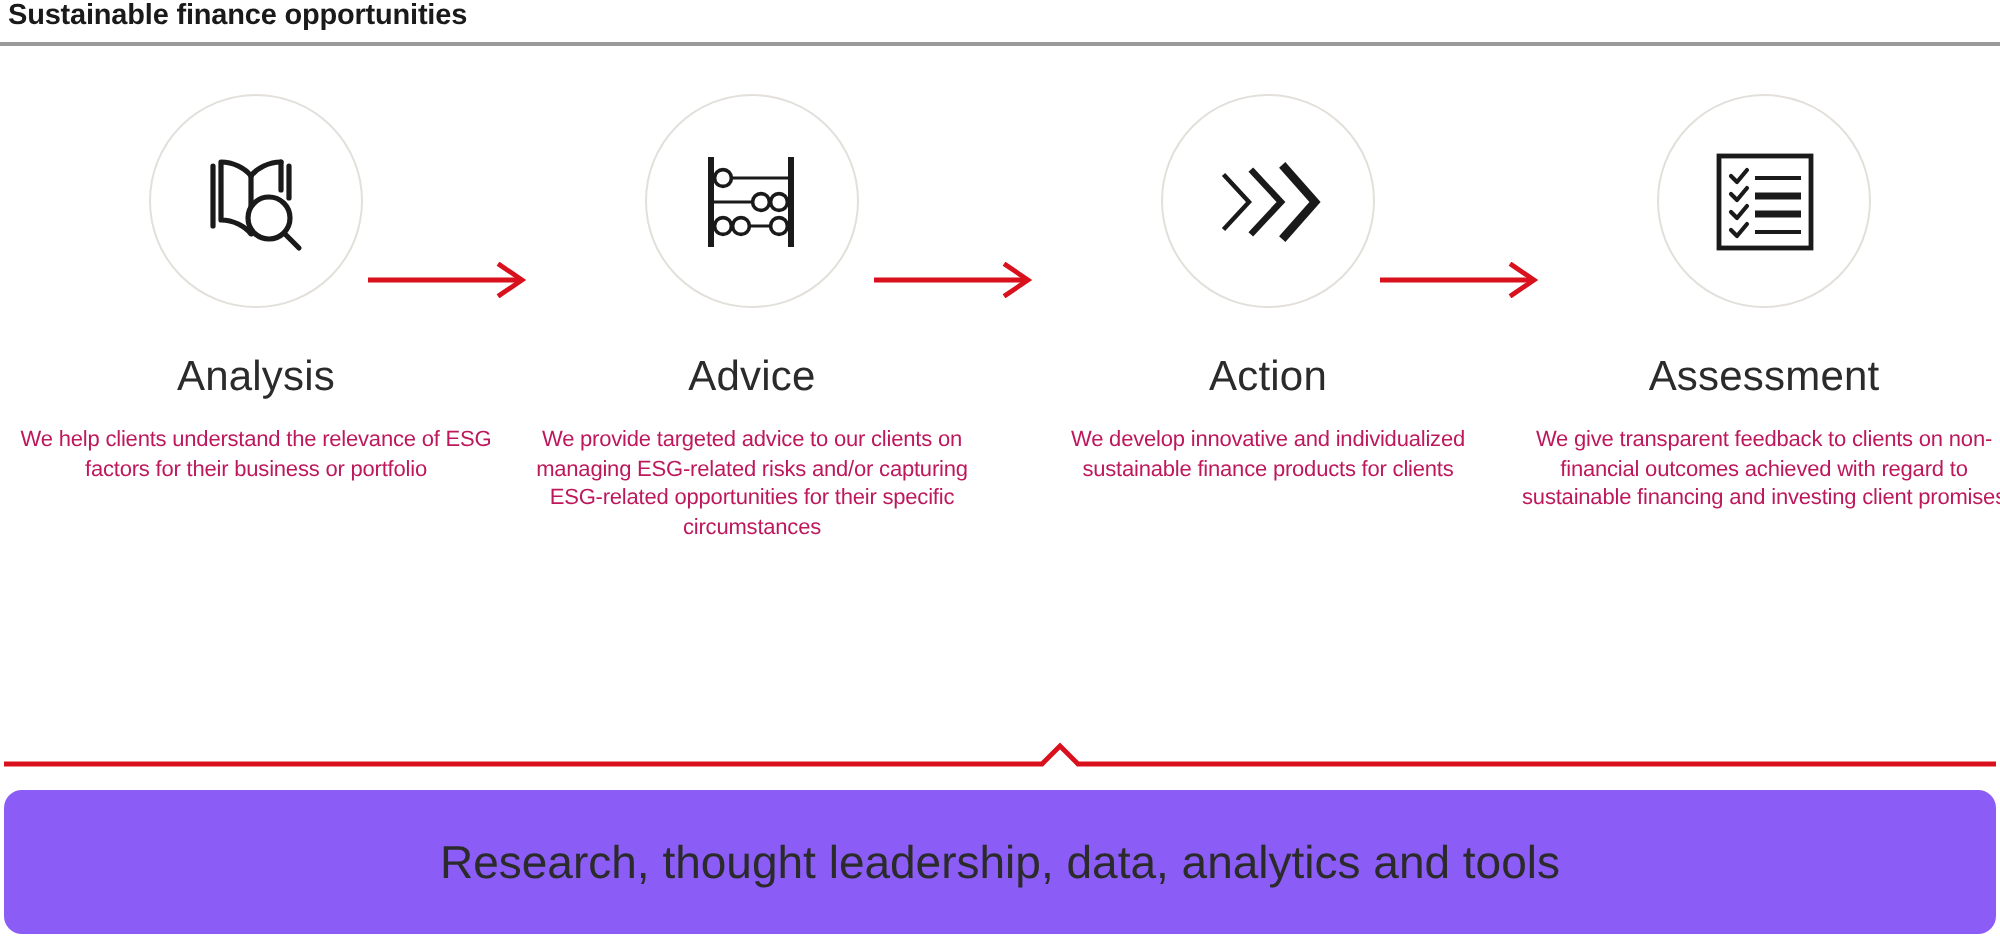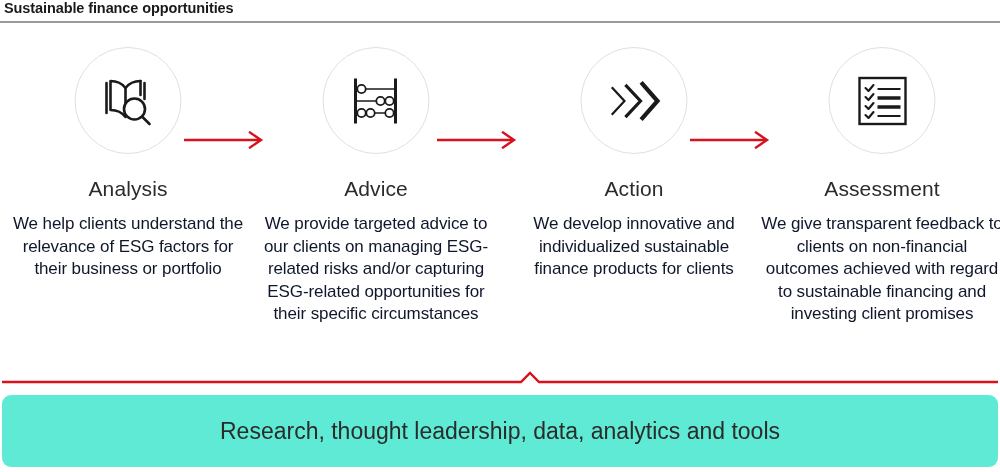--- a/index.html
+++ b/index.html
@@ -97,23 +97,23 @@
     font-size: 21px;
     font-weight: 400;
     color: #2b2b2b;
     line-height: 1;
     margin-top: 6px;
     letter-spacing: 0.1px;
   }
   .step-body {
     margin: 0 auto;
     margin-top: 14px;
-    font-size: 17px;
+    font-size: 11px;
     line-height: 1.33;
-    color: #0f172a;
+    color: #be185d;
     width: 244px;
     letter-spacing: -0.1px;
     text-align: center;
   }
 
   
   .arrow {
     position: absolute;
     top: 101px;
     width: 84px;
@@ -132,21 +132,21 @@
     height: 14px;
   }
 
   
   .bottom-band {
     position: absolute;
     left: 2px;
     top: 395px;
     width: 996px;
     height: 72px;
-    background: #5eead4;
+    background: #8b5cf6;
     border-radius: 9px;
     box-sizing: border-box;
   }
   .bottom-band-label {
     position: absolute;
     left: 0;
     top: 0;
     width: 100%;
     height: 72px;
     display: flex;

